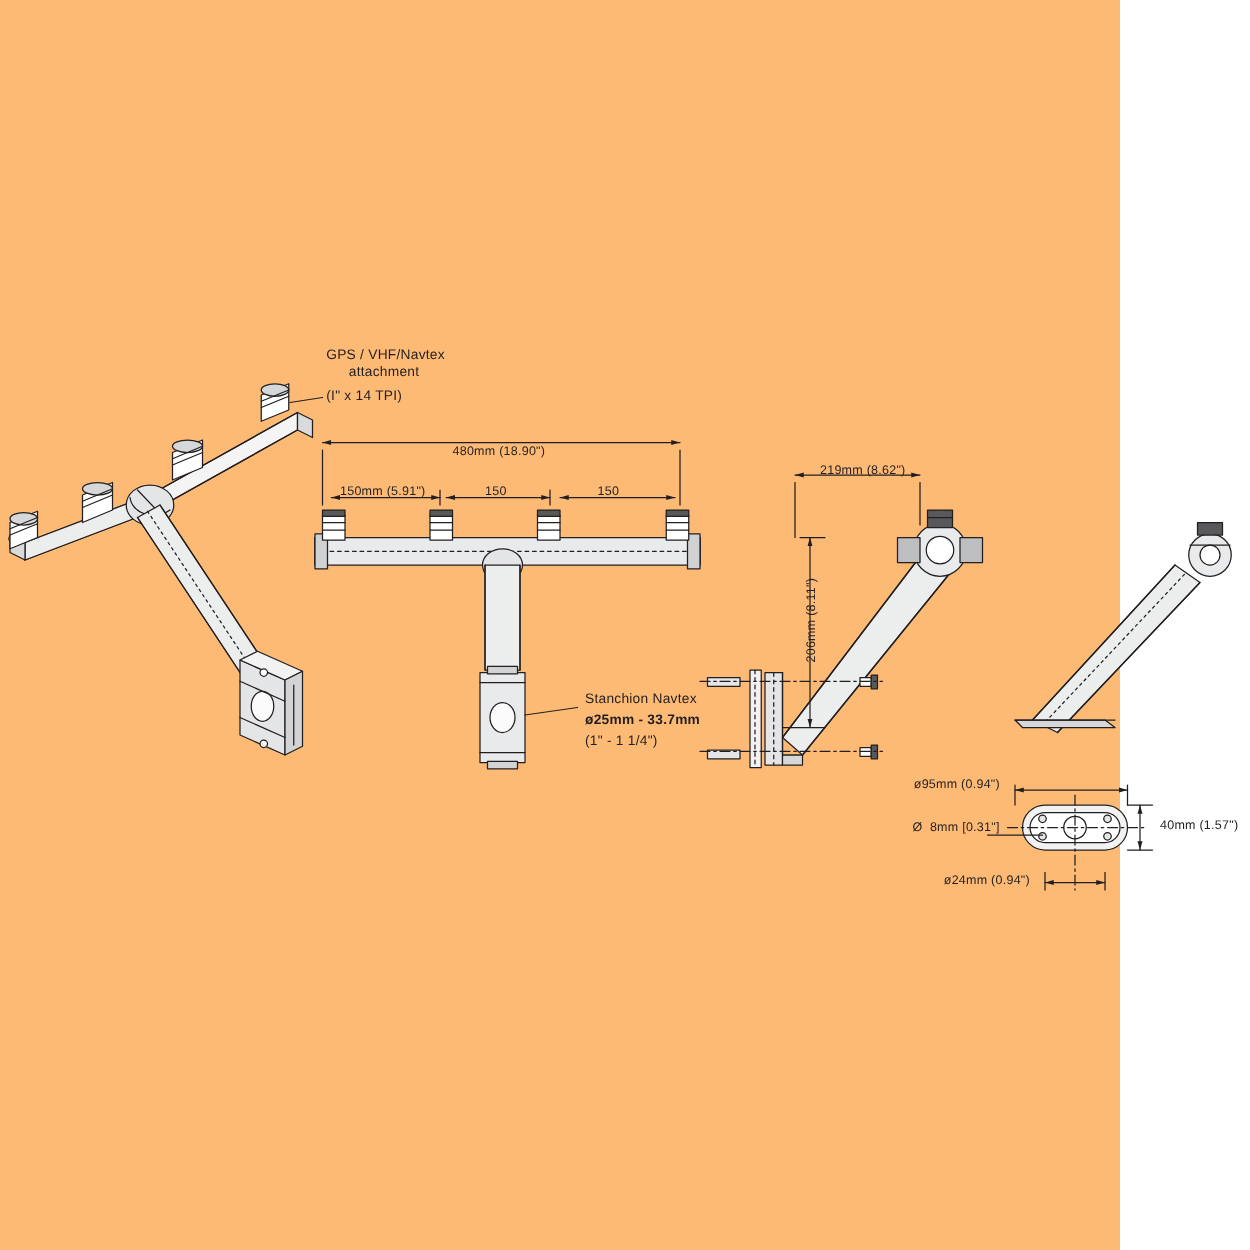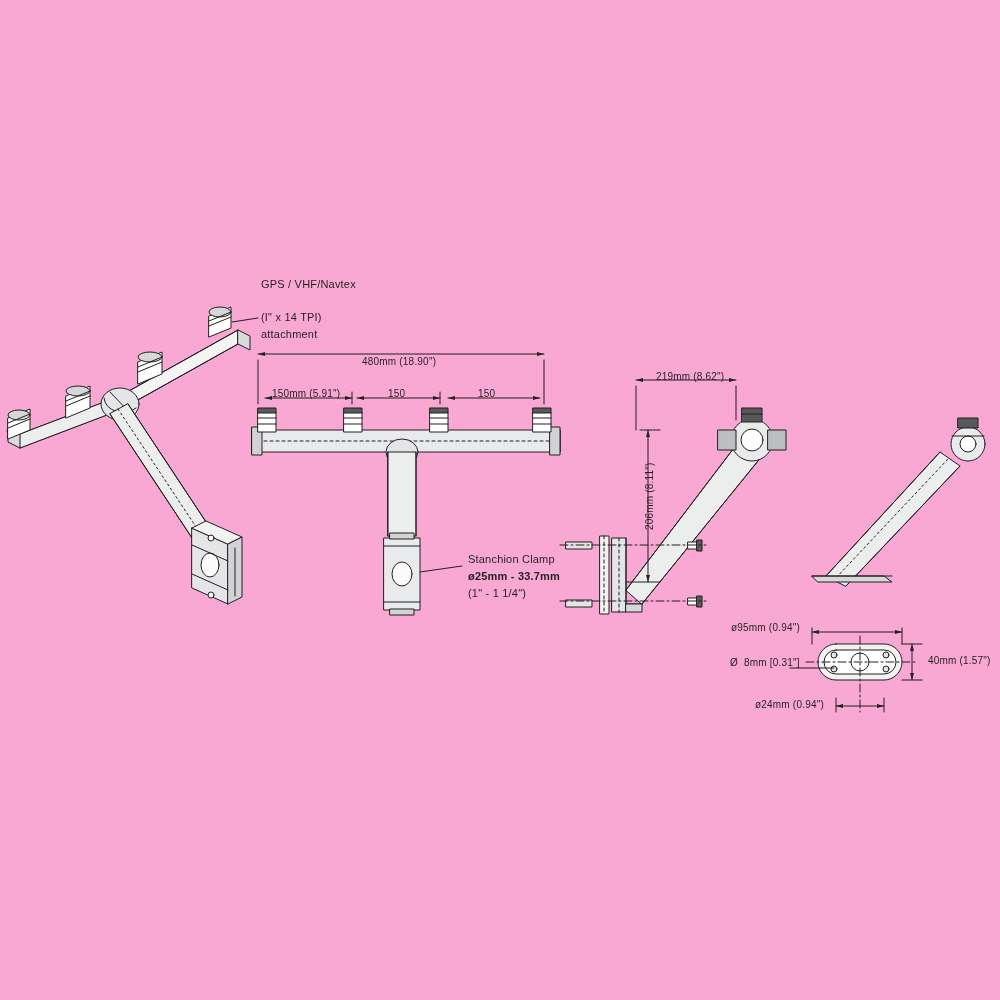--- a/index.html
+++ b/index.html
@@ -9,23 +9,23 @@
   }
   body {
     width: 1000px;
     height: 1000px;
     font-family: "Liberation Sans", sans-serif;
     color: #231f20;
     overflow: hidden;
   }
   #sheet {
     position: relative;
-    width: 1000px;
+    width: 896px;
     height: 1000px;
-    background: #f9a8d4;
+    background: #fdba74;
   }
   svg.drawing {
     position: absolute;
     left: 0;
     top: 0;
     width: 1000px;
     height: 1000px;
   }
   .lbl {
     position: absolute;
@@ -268,24 +268,24 @@
         <path d="M836,698 L836,712"></path>
         <path d="M884,698 L884,712"></path>
 
         <path d="M790,668 L834,668"></path>
       </g>
 
     </g>
   </svg>
 
   <div class="lbl md" style="left:261px; top:278px;">GPS / VHF/Navtex</div>
-  <div class="lbl md" style="left:261px; top:292px;margin-top:36px;">attachment</div>
+  <div class="lbl md" style="left:279px; top:292px;">attachment</div>
   <div class="lbl md" style="left:261px; top:311px;">(I" x 14 TPI)</div>
 
-  <div class="lbl md" style="left:468px; top:553px;">Stanchion Clamp</div>
+  <div class="lbl md" style="left:468px; top:553px;">Stanchion Navtex</div>
   <div class="lbl md" style="left:468px; top:570px;font-weight:bold;">ø25mm - 33.7mm</div>
   <div class="lbl md" style="left:468px; top:587px;">(1" - 1 1/4")</div>
 
   <div class="lbl sm" style="left:362px; top:356px;">480mm (18.90")</div>
   <div class="lbl sm" style="left:272px; top:388px;">150mm (5.91")</div>
   <div class="lbl sm" style="left:388px; top:388px;">150</div>
   <div class="lbl sm" style="left:478px; top:388px;">150</div>
 
   <div class="lbl sm" style="left:656px; top:371px;">219mm (8.62")</div>
   <div class="lbl sm vert" style="left:644px; top:530px;">206mm (8.11")</div>

